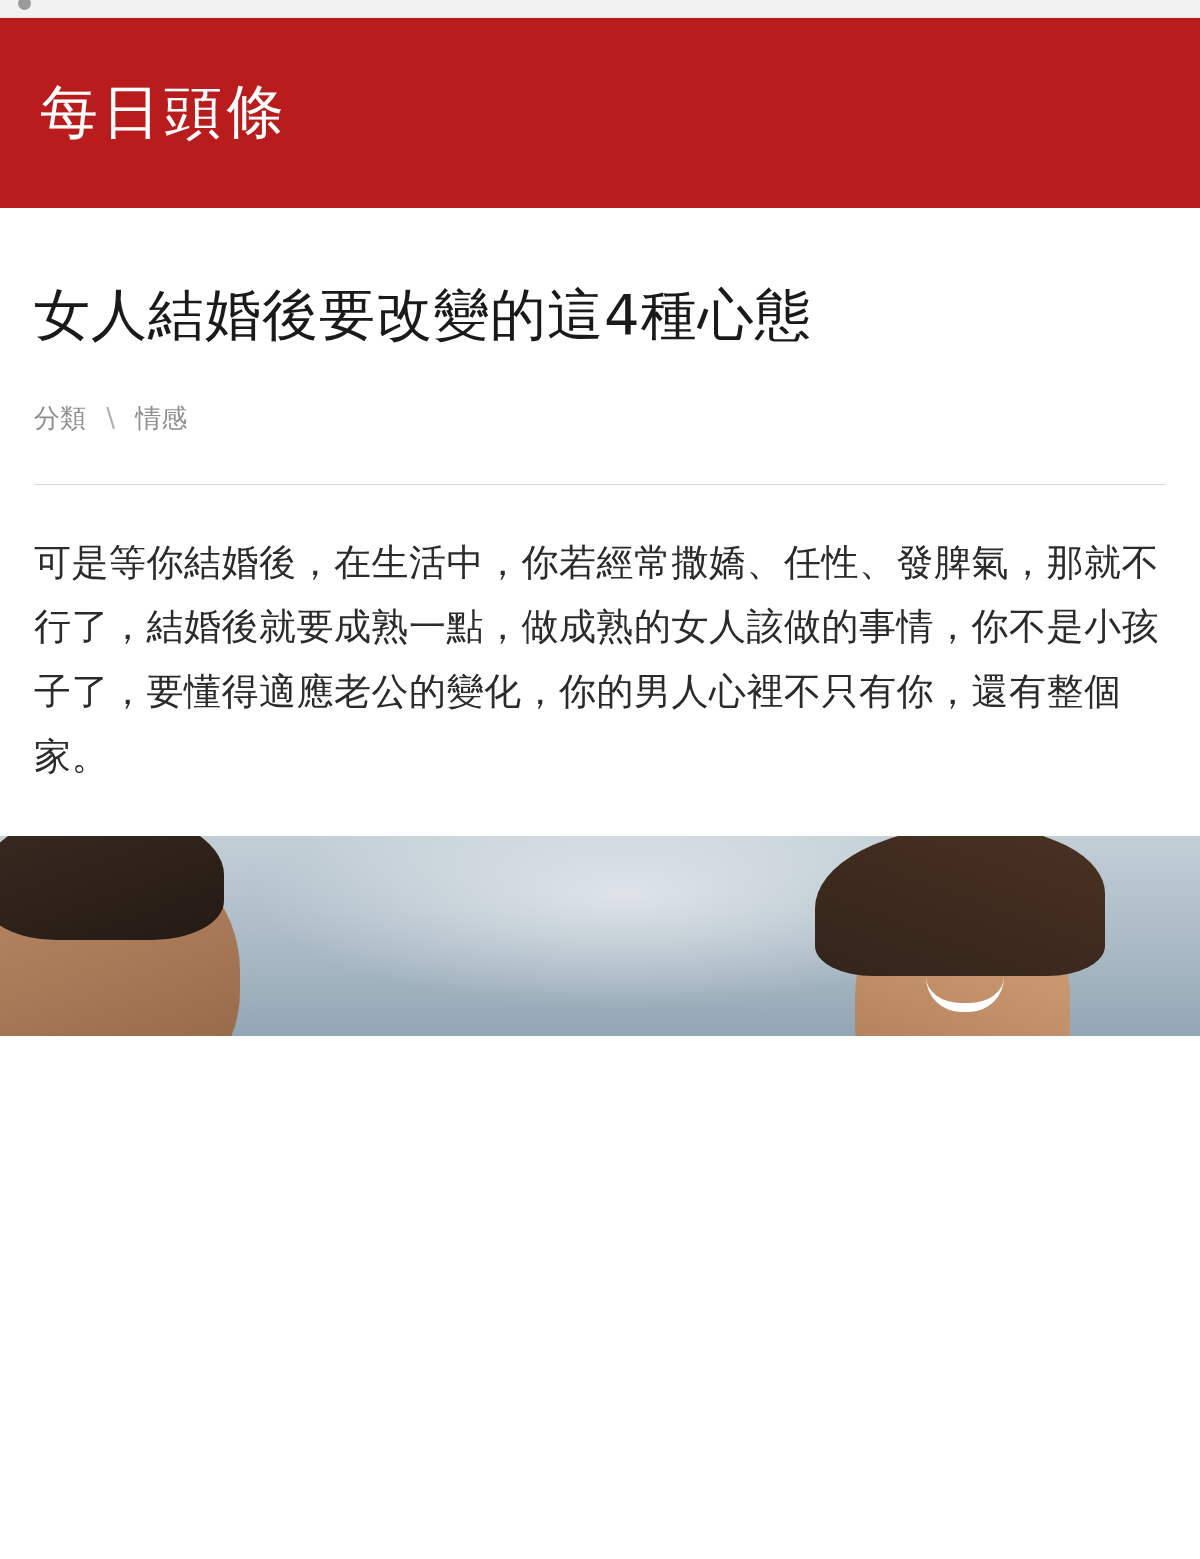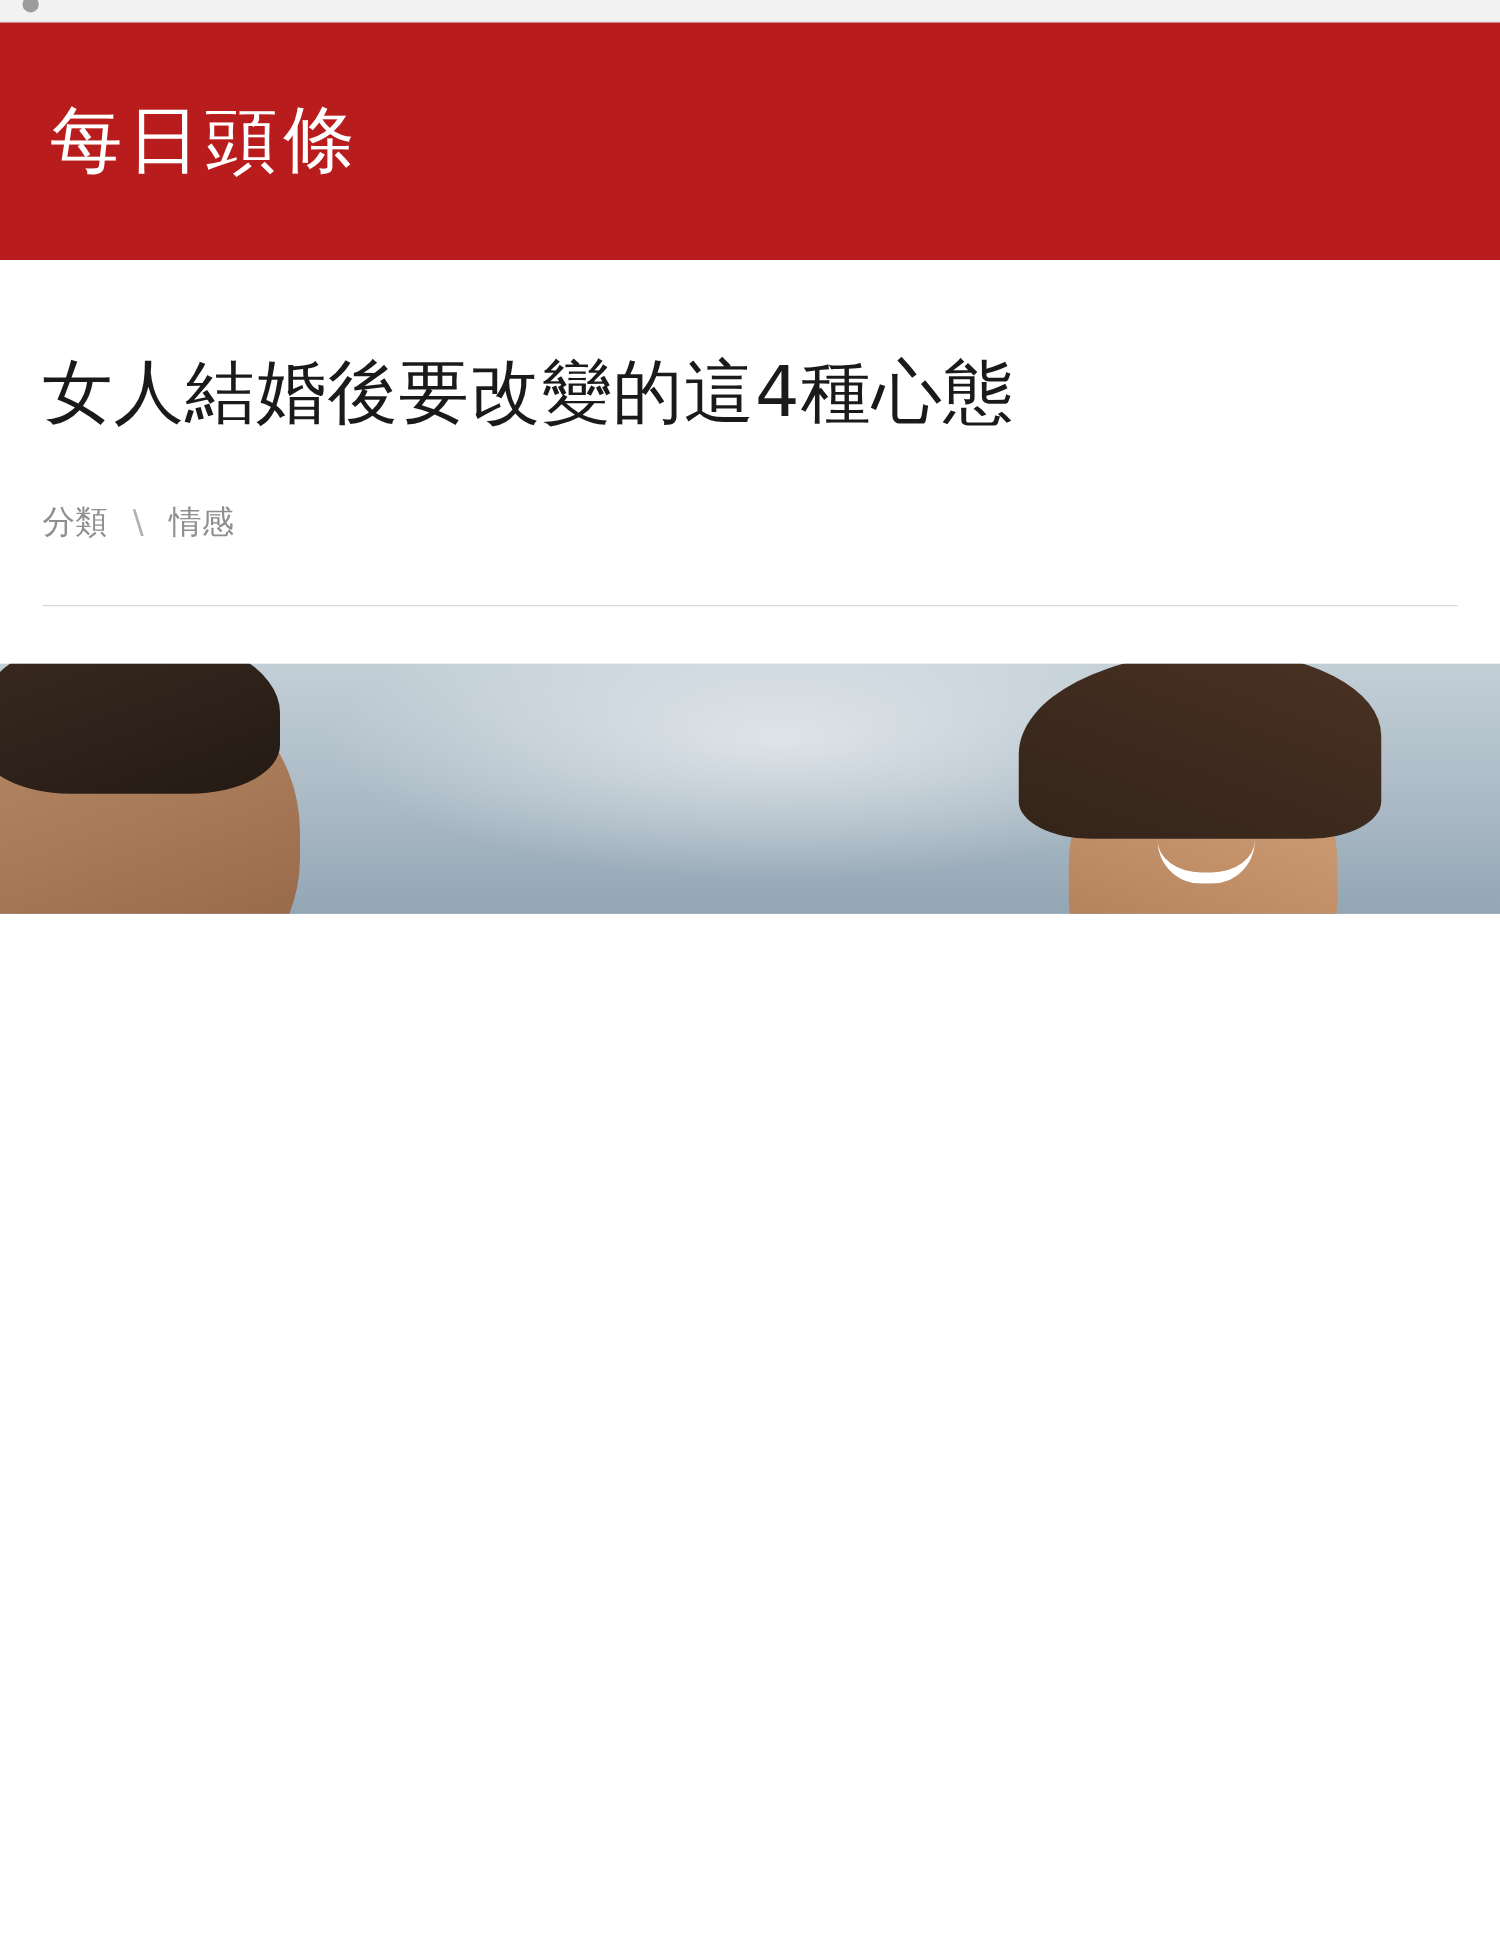--- a/index.html
+++ b/index.html
@@ -195,20 +195,21 @@
     <span class="meta-row">
       <span class="meta-key">分類</span>
       <span class="meta-sep">\</span>
       <span class="meta-val">情感</span>
     </span>
   </div>
 
   <hr class="divider">
 
 
+  <p class="paragraph">可是等你結婚後，在生活中，你若經常撒嬌、任性、發脾氣，那就不行了，結婚後就要成熟一點，做成熟的女人該做的事情，你不是小孩子了，要懂得適應老公的變化，你的男人心裡不只有你，還有整個家。</p>
 
 </main>
 
 <div class="photo">
   <div class="sky"></div>
   <div class="man"></div>
   <div class="man-hair"></div>
   <div class="woman-hair"></div>
   <div class="woman"></div>
   <div class="woman-hair2"></div>

